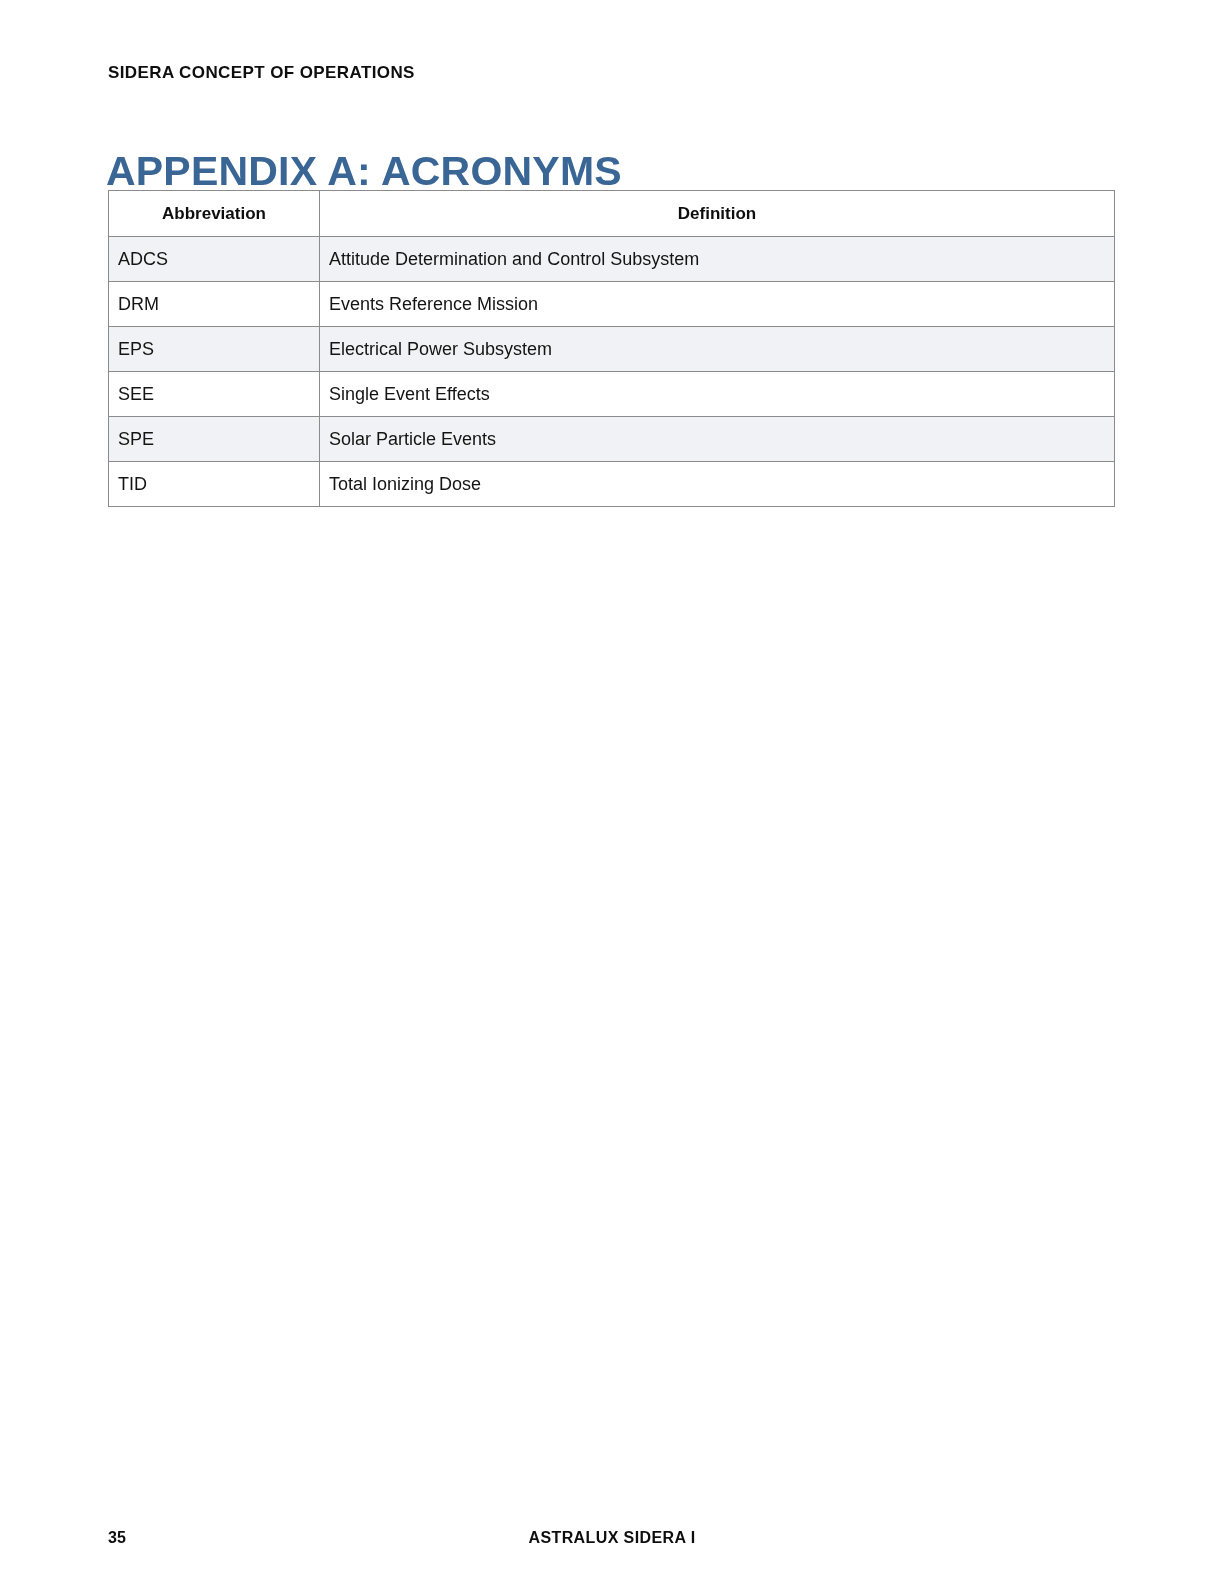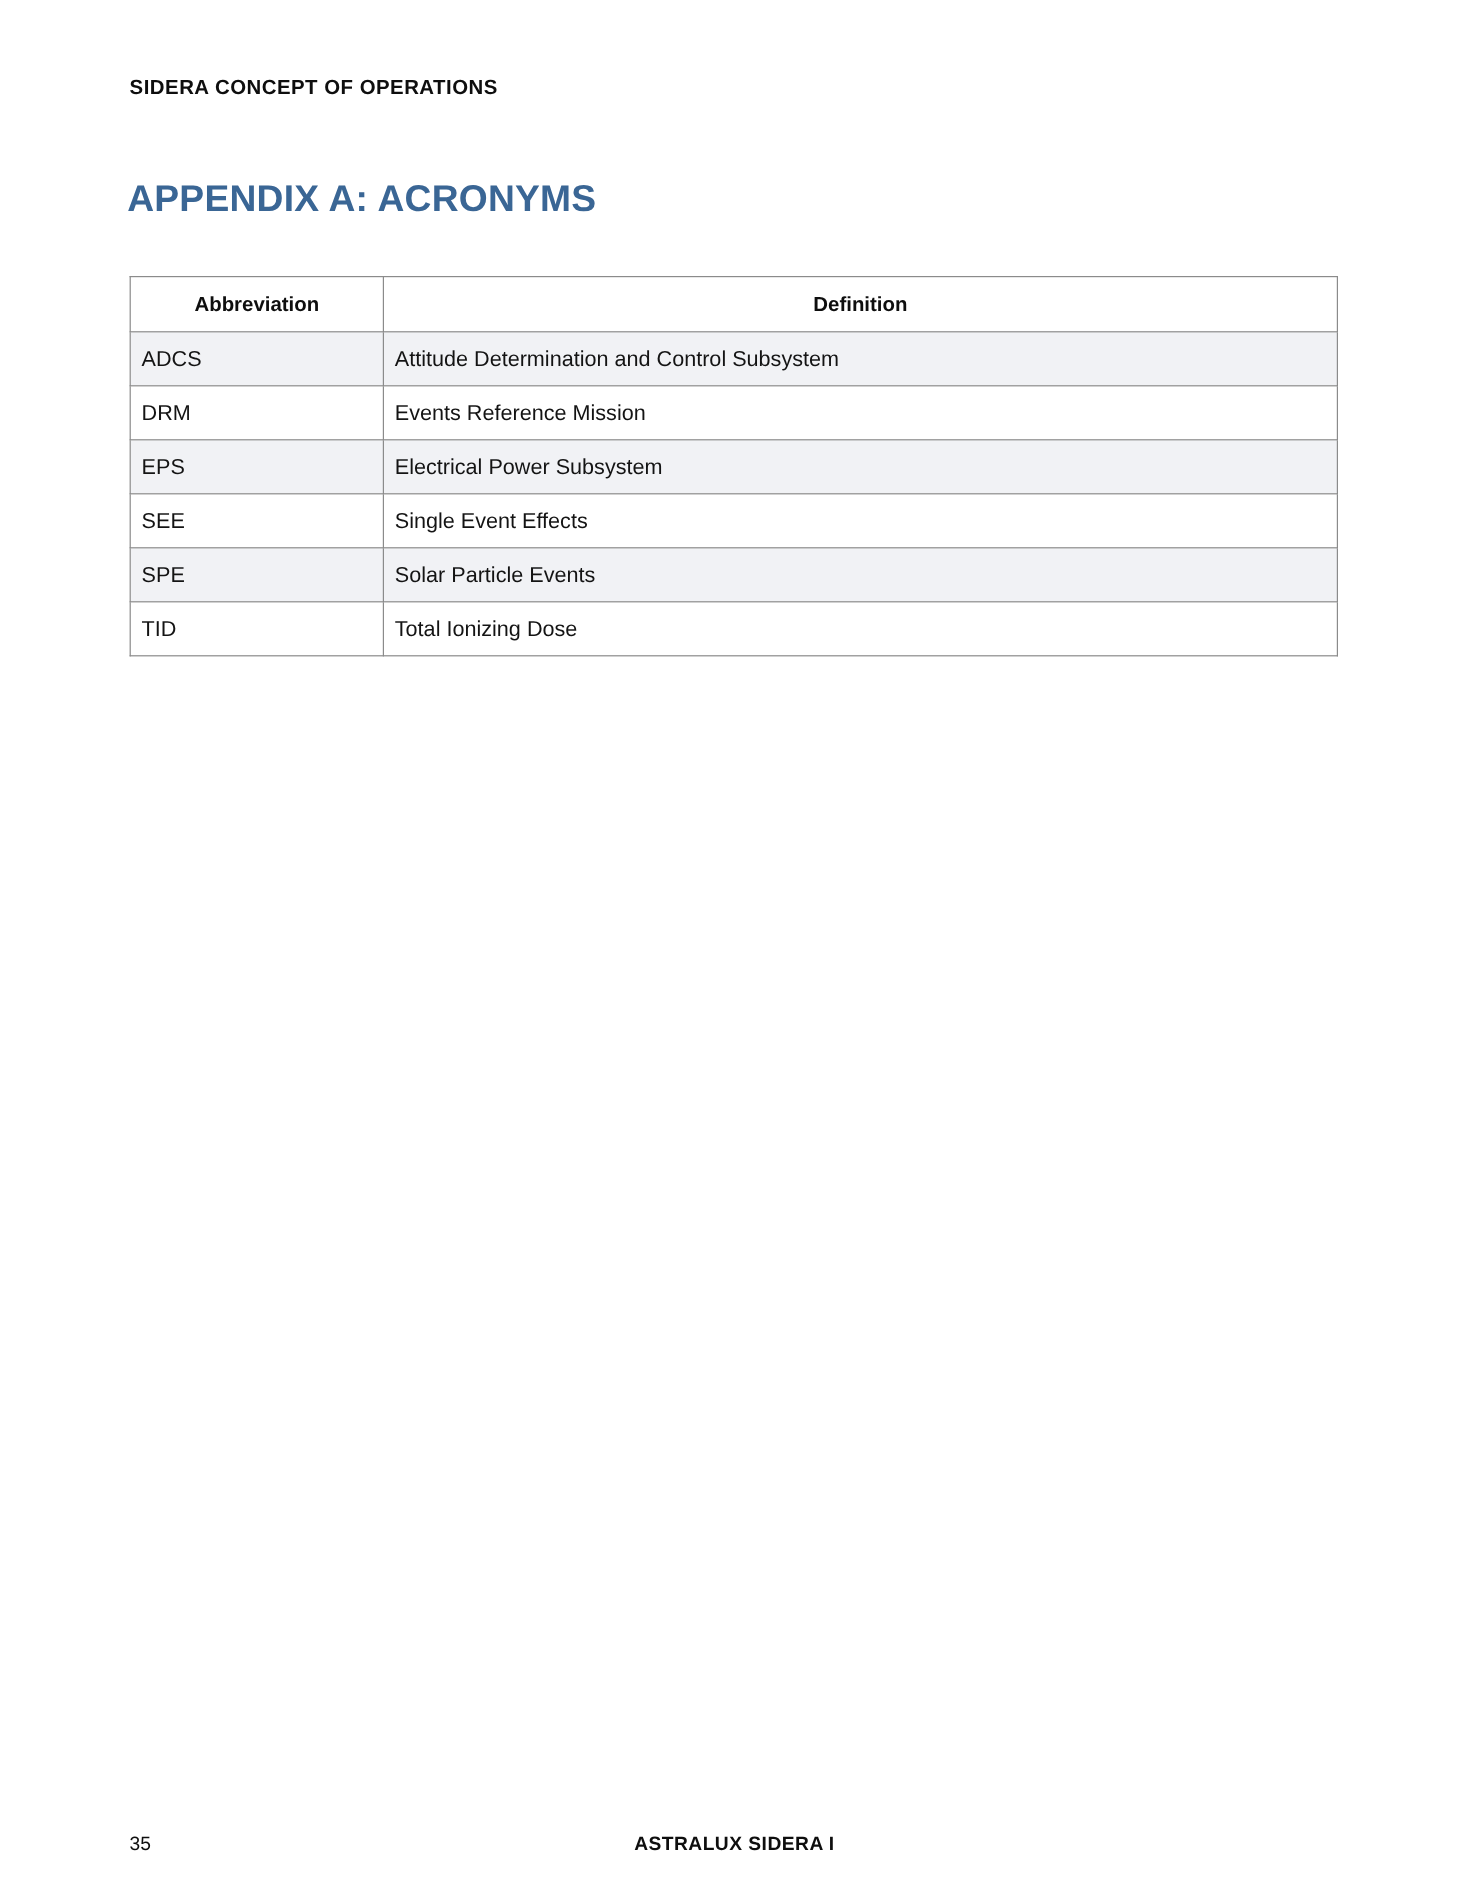--- a/index.html
+++ b/index.html
@@ -22,34 +22,33 @@
     font-size: 17px;
     font-weight: 700;
     letter-spacing: 0.4px;
     color: #0e0e0e;
     margin-top: 16px;
   }
   .page-title {
     position: absolute;
     left: 106px;
     top: 148px;
-    font-size: 31px;
+    font-size: 41px;
     font-weight: 700;
     letter-spacing: 0.2px;
     color: #3a6695;
     text-align: right;
   }
   table.acronyms {
     position: absolute;
     left: 108px;
     top: 190px;
     width: 1007px;
     border-collapse: collapse;
     table-layout: fixed;
-    margin-top: 40px;
   }
   table.acronyms th,
   table.acronyms td {
     border: 1px solid #8b8b8b;
     vertical-align: middle;
     overflow: hidden;
     white-space: nowrap;
   }
   table.acronyms th {
     height: 43px;
@@ -71,21 +70,21 @@
   }
   table.acronyms tbody tr:nth-child(even) td {
     background: #ffffff;
   }
   .col-abbr { width: 211px; }
   .footer-page-number {
     position: absolute;
     left: 108px;
     top: 1529px;
     font-size: 16px;
-    font-weight: 400;
+    font-weight: 700;
     color: #0e0e0e;
   }
   .footer-doc-title {
     position: absolute;
     left: 0;
     top: 1529px;
     width: 1224px;
     text-align: center;
     font-size: 16px;
     font-weight: 700;

